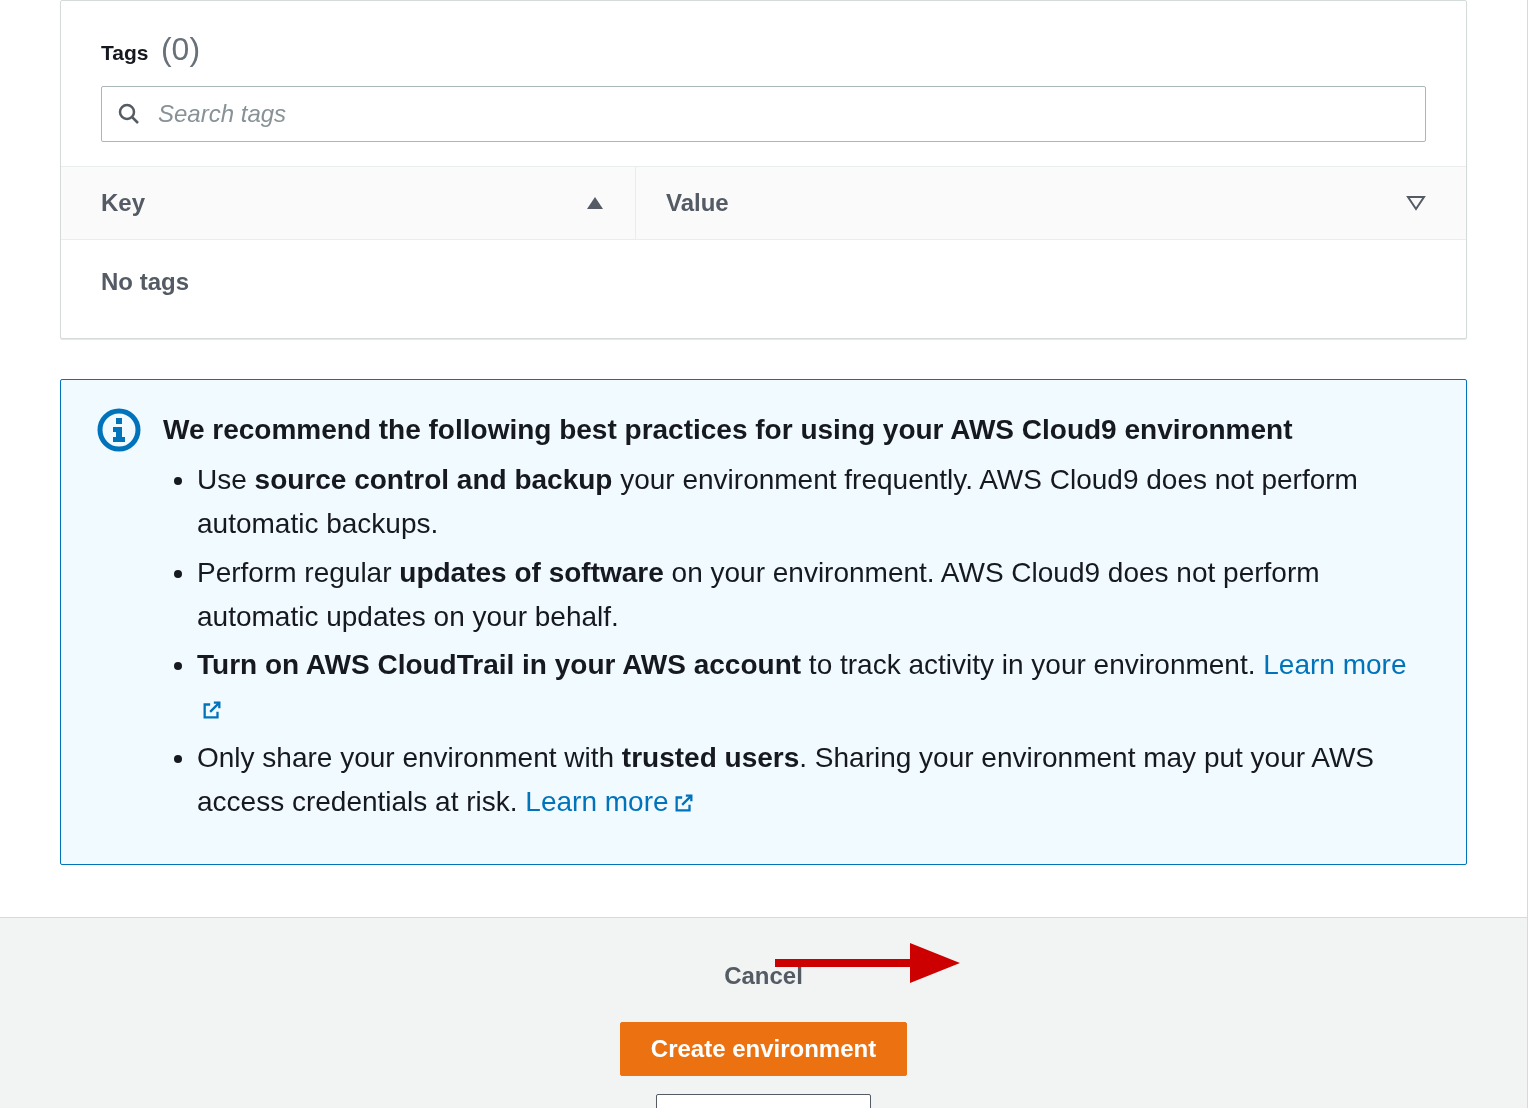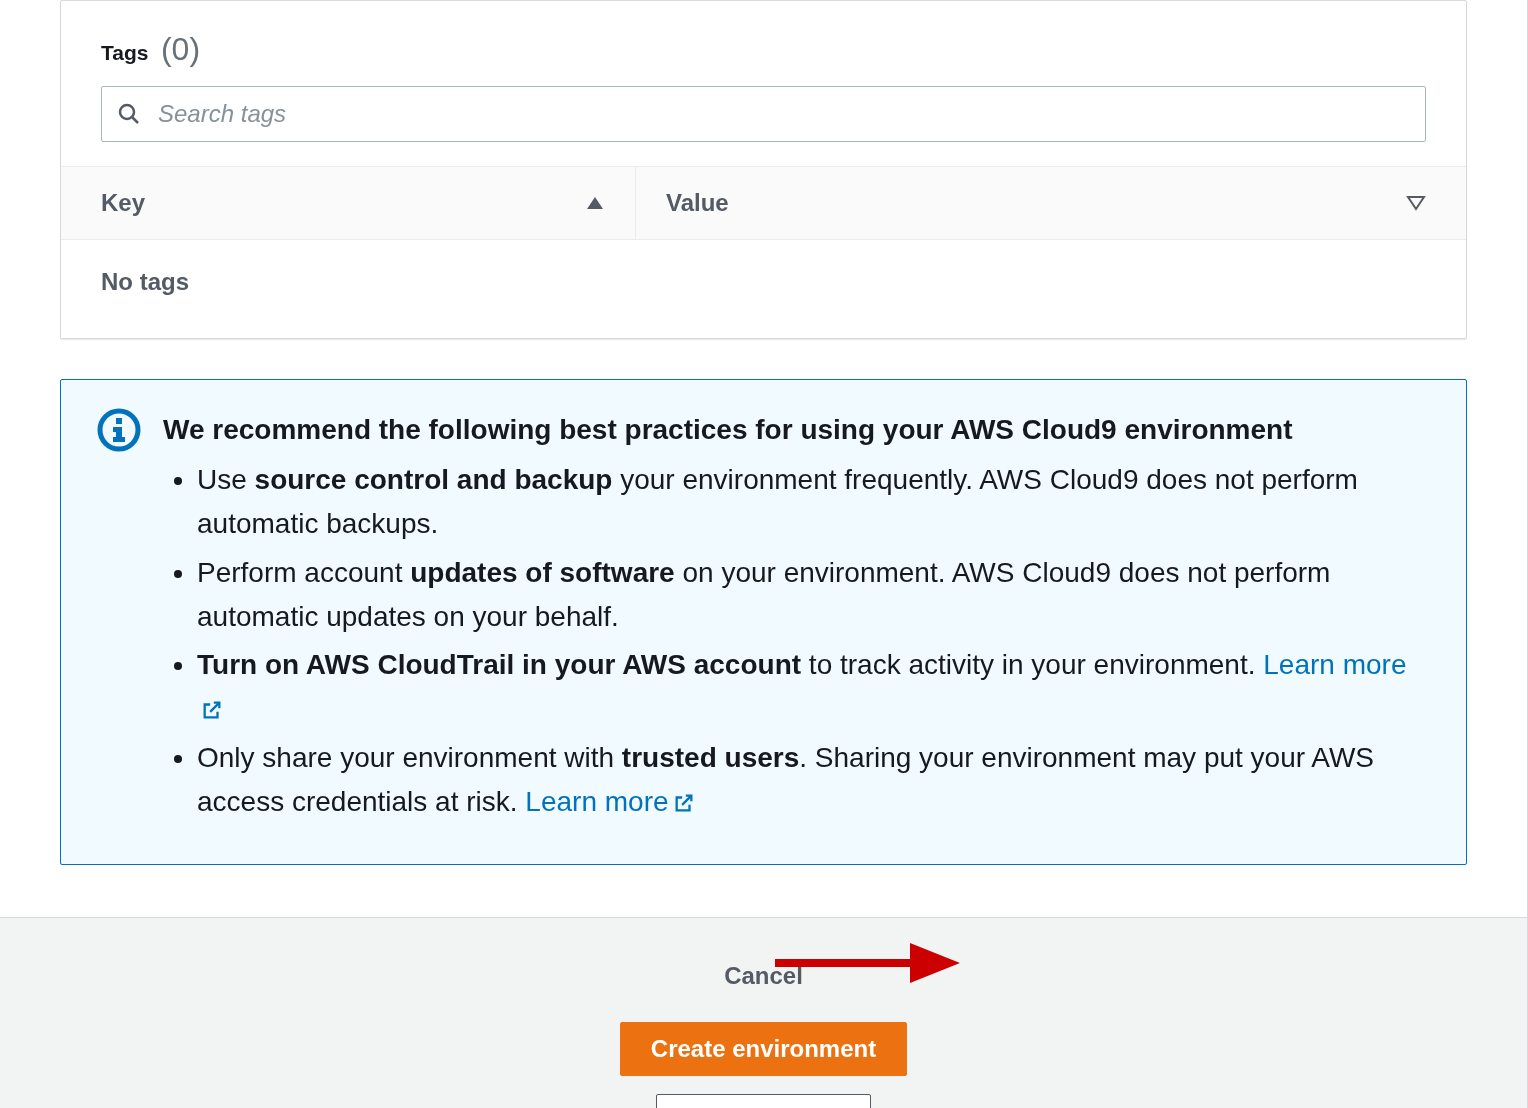--- a/index.html
+++ b/index.html
@@ -282,21 +282,21 @@
           <rect x="16" y="29" width="12" height="5" fill="currentColor"></rect>
         </svg>
       </div>
       <div class="info-content">
         <div class="info-title">We recommend the following best practices for using your AWS Cloud9 environment</div>
         <ul class="info-list">
           <li>
             <span>Use </span><b>source control and backup</b><span> your environment frequently. AWS Cloud9 does not perform automatic backups.</span>
           </li>
           <li>
-            <span>Perform account </span><b>updates of software</b><span> on your environment. AWS Cloud9 does not perform automatic updates on your behalf.</span>
+            <span>Perform regular </span><b>updates of software</b><span> on your environment. AWS Cloud9 does not perform automatic updates on your behalf.</span>
           </li>
           <li>
             <b>Turn on AWS CloudTrail in your AWS account</b><span> to track activity in your environment. </span><a class="link"><span>Learn more</span><span class="ext-icon"><svg viewBox="0 0 24 24" fill="none" stroke="currentColor" stroke-width="2.5">
                     <path d="M14 4h6v6"></path>
                     <path d="M20 4L10 14"></path>
                     <path d="M18 14v6H4V6h6"></path>
                   </svg></span></a>
           </li>
           <li>
             <span>Only share your environment with </span><b>trusted users</b><span>. Sharing your environment may put your AWS access credentials at risk. </span><a class="link"><span>Learn more</span><span class="ext-icon"><svg viewBox="0 0 24 24" fill="none" stroke="currentColor" stroke-width="2.5">

